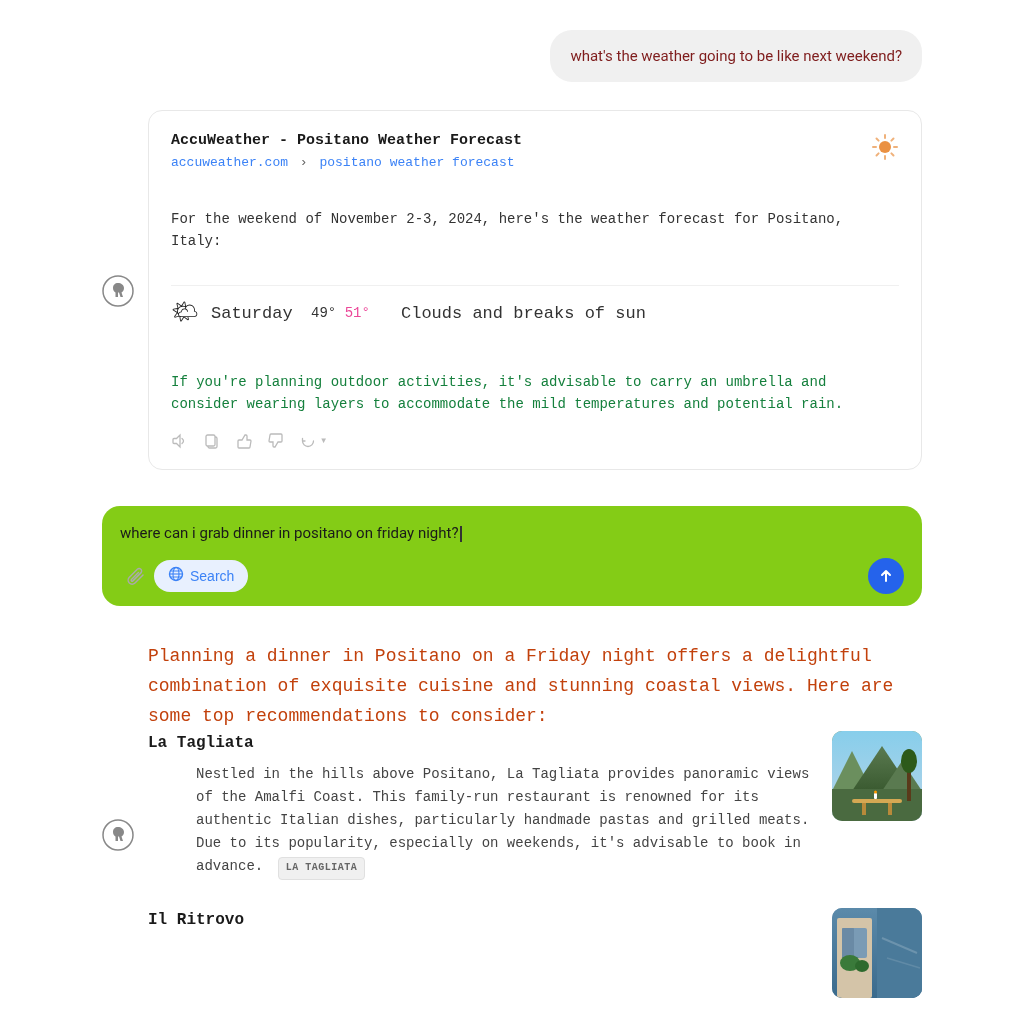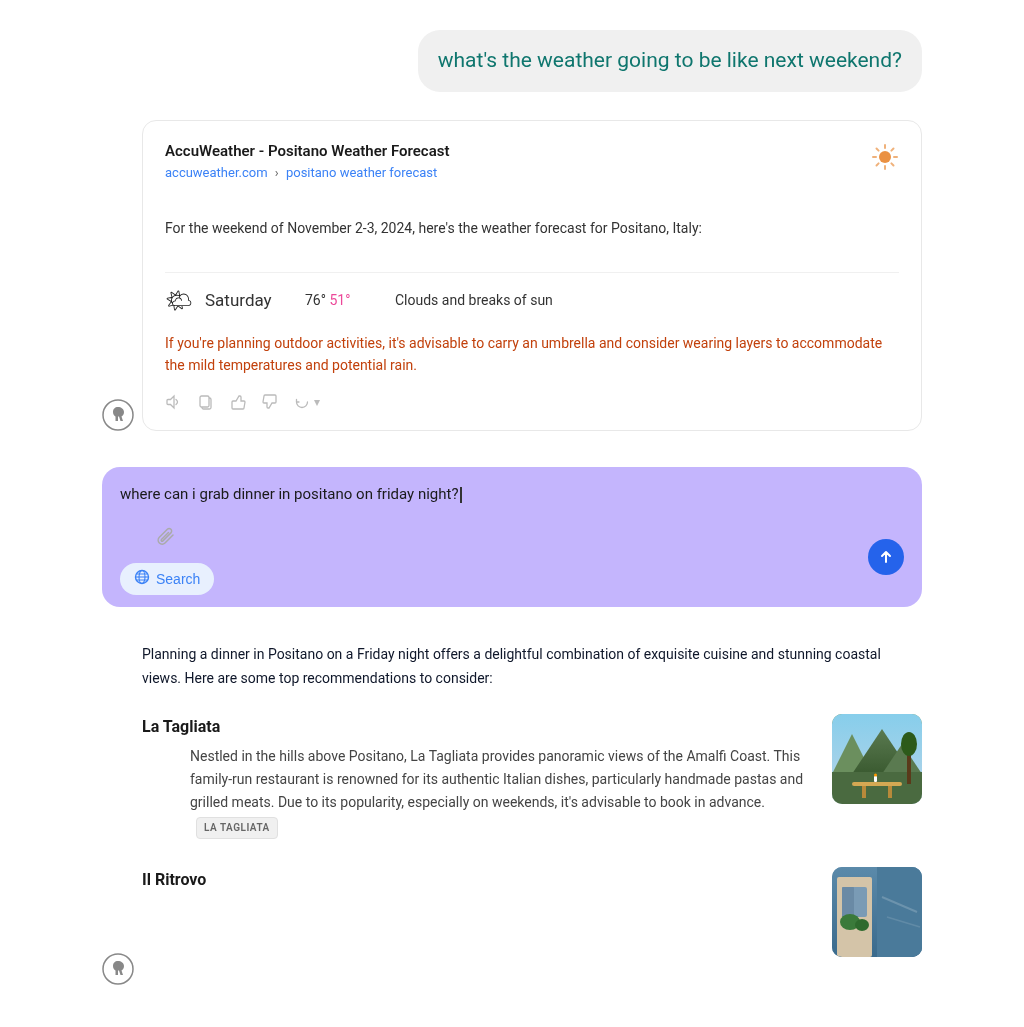--- a/index.html
+++ b/index.html
@@ -24,30 +24,31 @@
     .user-message-wrapper {
       display: flex;
       justify-content: flex-end;
       margin-bottom: 28px;
     }
     .user-message-bubble {
       background: #f0f0f0;
       border-radius: 22px;
       padding: 14px 20px;
       max-width: 560px;
-      font-size: 21px;
-      color: #0f766e;
+      font-size: 15px;
+      color: #7f1d1d;
     }
 
     
     .assistant-block {
       display: flex;
-      align-items: flex-end;
-      gap: 8px;
+      align-items: center;
+      gap: 14px;
       margin-bottom: 36px;
+      font-family: Liberation Mono, monospace;
     }
     .assistant-avatar {
       width: 32px;
       height: 32px;
       flex-shrink: 0;
       margin-top: 2px;
     }
     .assistant-content {
       flex: 1;
     }
@@ -107,28 +108,28 @@
     }
     .weather-temp {
       width: 90px;
       font-size: 14px;
       color: #333;
     }
     .weather-temp .low {
       color: #ec4899;
     }
     .weather-desc {
-      font-size: 14px;
+      font-size: 17px;
       color: #333;
       flex: 1;
     }
     .weather-tip {
       font-size: 14px;
-      color: #c2410c;
-      margin-top: 4px;
+      color: #15803d;
+      margin-top: 30px;
       line-height: 1.6;
     }
     .action-icons {
       display: flex;
       gap: 14px;
       margin-top: 16px;
       color: #aaa;
     }
     .action-icon {
       cursor: pointer;
@@ -137,41 +138,39 @@
       display: flex;
       align-items: center;
       gap: 2px;
     }
 
     
     .input-area-wrapper {
       margin: 20px 0 36px 0;
     }
     .input-box {
-      background: #c4b5fd;
+      background: #84cc16;
       border-radius: 18px;
       padding: 16px 18px 12px 18px;
       border: none;
     }
     .input-text {
       font-size: 15px;
       color: #1a1a1a;
       margin-bottom: 14px;
       line-height: 1.5;
     }
     .input-toolbar {
       display: flex;
       align-items: center;
       justify-content: space-between;
     }
     .input-toolbar-left {
       display: flex;
       align-items: center;
-      gap: 10px;
-      flex-direction: column;
     }
     .attach-btn {
       width: 34px;
       height: 34px;
       background: transparent;
       border: none;
       cursor: pointer;
       display: flex;
       align-items: center;
       justify-content: center;
@@ -202,23 +201,22 @@
       border-radius: 50%;
       cursor: pointer;
       display: flex;
       align-items: center;
       justify-content: center;
       color: white;
     }
 
     
     .dinner-intro {
-      font-size: 14px;
-      color: #0f172a;
-      margin-bottom: 24px;
+      font-size: 18px;
+      color: #c2410c;
       line-height: 1.65;
     }
 
     .restaurant-item {
       display: flex;
       align-items: flex-start;
       gap: 18px;
       margin-bottom: 28px;
     }
     .restaurant-info {
@@ -325,21 +323,21 @@
             </svg>
           </div>
         </div>
 
         <div class="weather-intro">For the weekend of November 2-3, 2024, here's the weather forecast for Positano, Italy:</div>
 
         <div class="weather-row">
           <div class="weather-icon-cell">🌤</div>
           <div class="weather-day">Saturday</div>
           <div class="weather-temp">
-            <span>76°</span>
+            <span>49°</span>
             <span class="low">51°</span>
           </div>
           <div class="weather-desc">Clouds and breaks of sun</div>
         </div>
 
 
         <div class="weather-tip">If you're planning outdoor activities, it's advisable to carry an umbrella and consider wearing layers to accommodate the mild temperatures and potential rain.</div>
 
         <div class="action-icons">
           <span class="action-icon" title="Read aloud">

